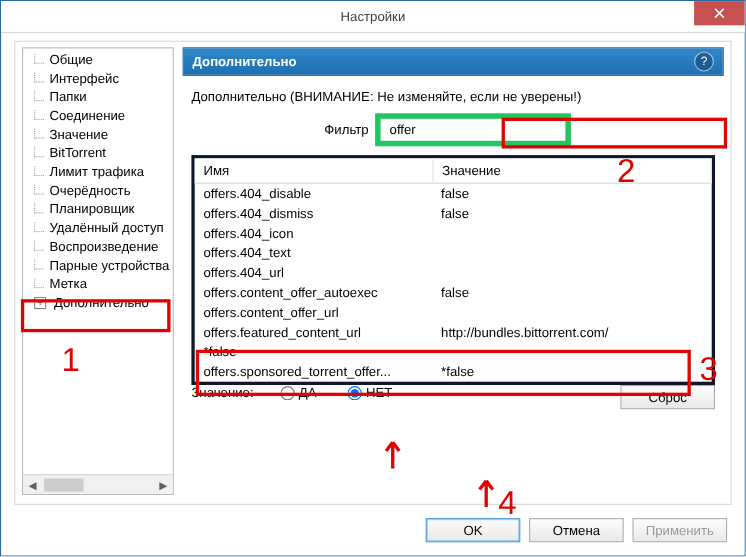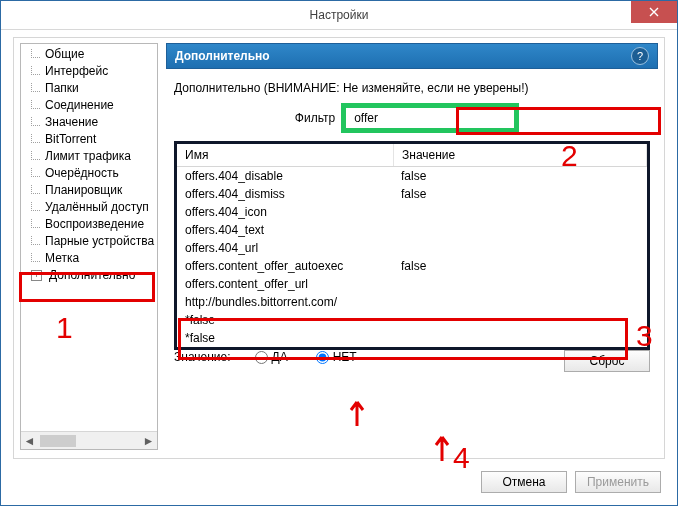--- a/index.html
+++ b/index.html
@@ -135,26 +135,28 @@
               </div>
             <div class="row">
                 <div class="cell-name">offers.content_offer_autoexec</div>
                 <div class="cell-val">false</div>
               </div>
             <div class="row">
                 <div class="cell-name">offers.content_offer_url</div>
                 <div class="cell-val"></div>
               </div>
             <div class="row">
+                <div class="cell-name">offers.featured_content_url</div>
                 <div class="cell-val">http://bundles.bittorrent.com/</div>
               </div>
             <div class="row">
                 <div class="cell-val">*false</div>
               </div>
             <div class="row">
+                <div class="cell-name">offers.sponsored_torrent_offer...</div>
                 <div class="cell-val">*false</div>
               </div>
           </div>
         </div>
 
         <div class="value-row">
           <span class="lbl">Значение:</span>
           <label class="radio">
               <input type="radio" name="val" style="">
               <span>ДА</span>
@@ -163,20 +165,21 @@
               <input type="radio" name="val" checked="" style="">
               <span>НЕТ</span>
             </label>
           <div class="spacer"></div>
           <button class="btn">Сброс</button>
         </div>
       </div>
     </div>
 
     <div class="bottom-buttons">
+      <button class="btn default">OK</button>
       <button class="btn">Отмена</button>
       <button class="btn" disabled="">Применить</button>
     </div>
   </div>
 
   <div class="anno" style="left:18px;top:271px;width:136px;height:30px"></div>
   <div class="anno-num" style="left:55px;top:310px">1</div>
 
   <div class="anno" style="left:455px;top:106px;width:205px;height:28px"></div>
   <div class="anno-num" style="left:560px;top:138px">2</div>

